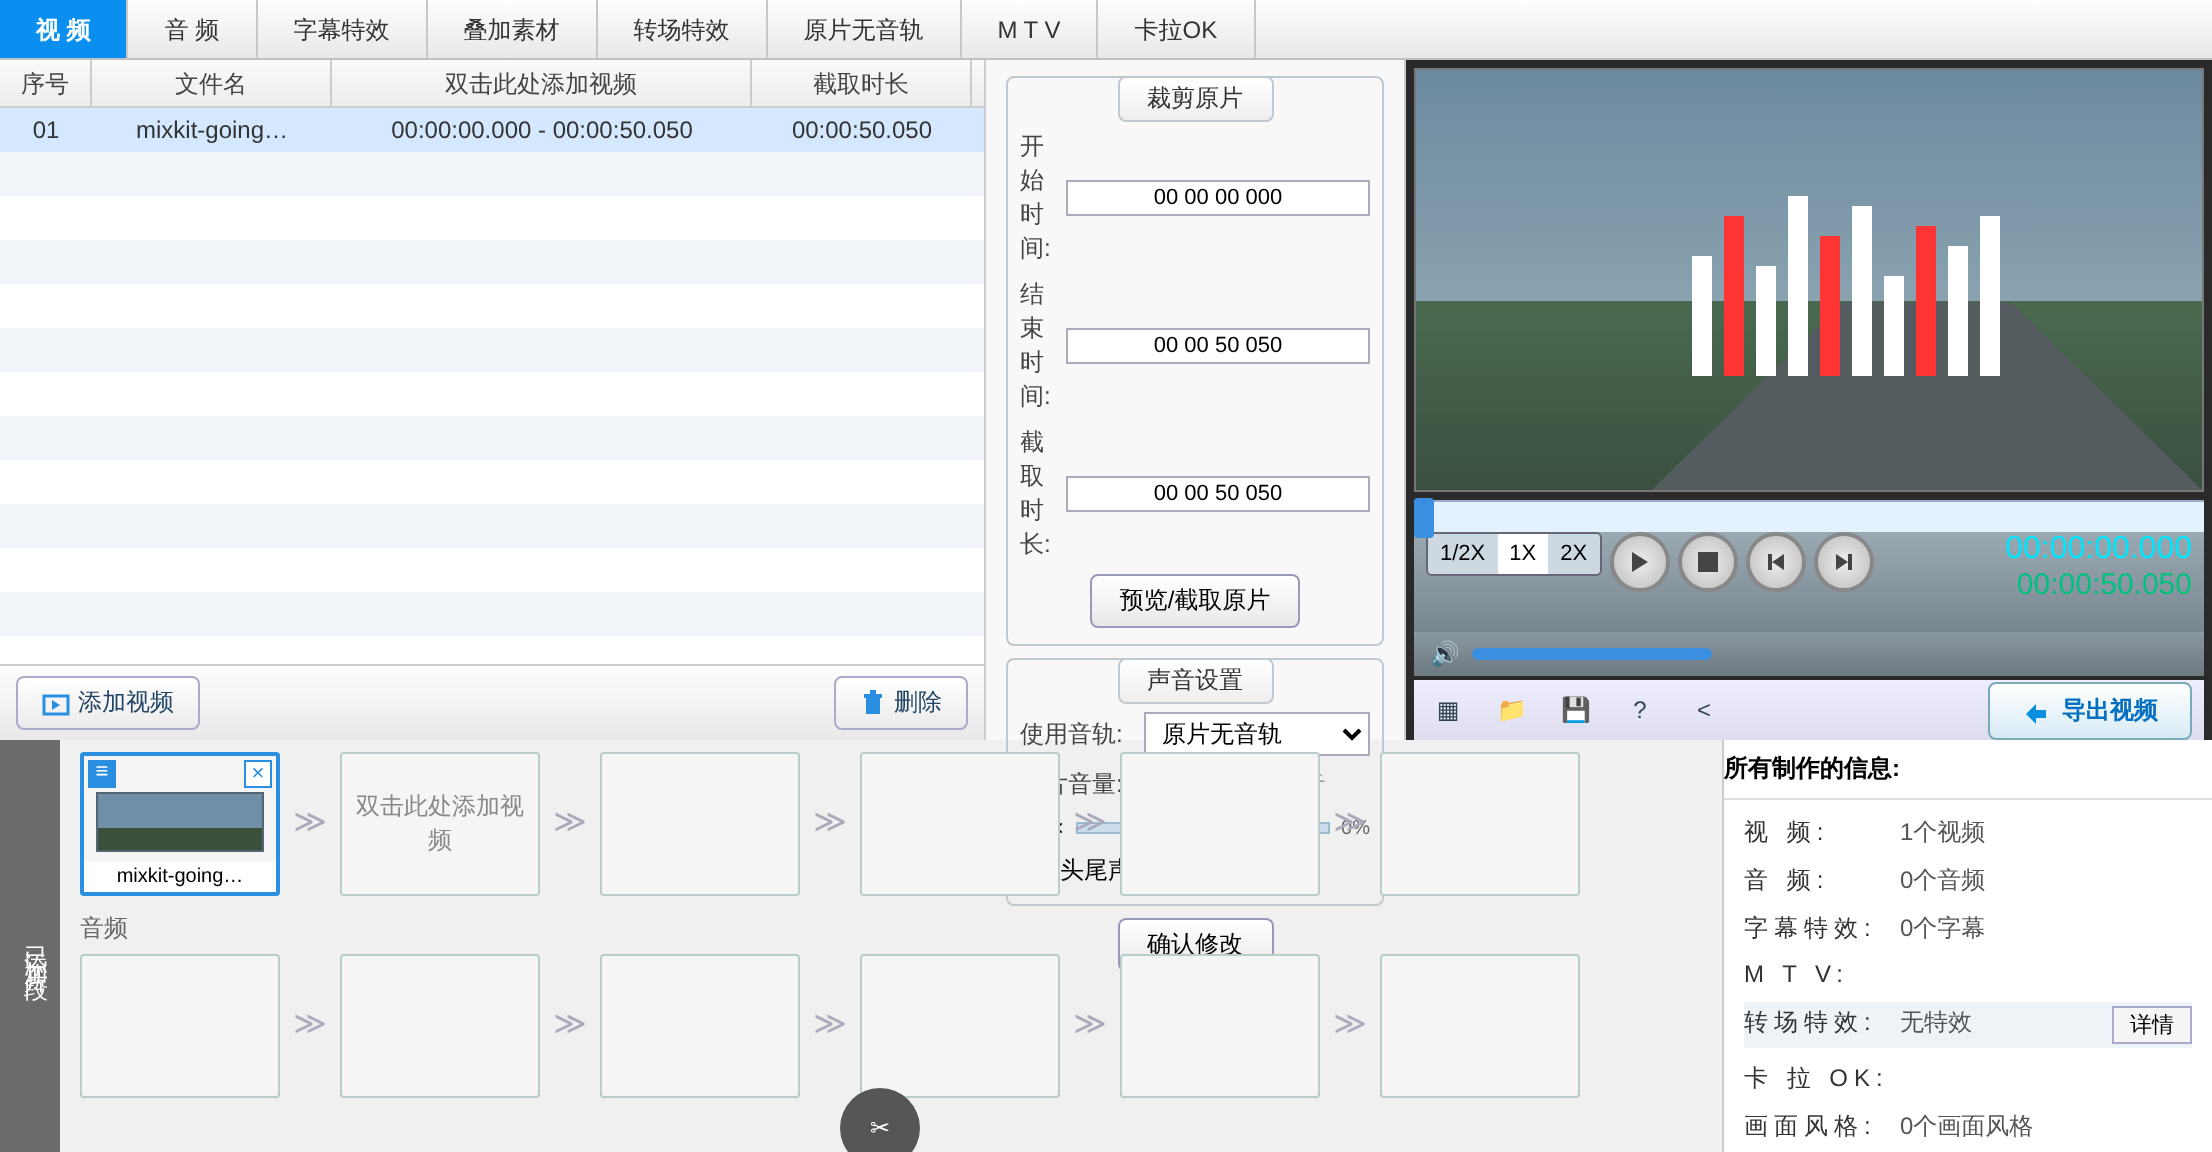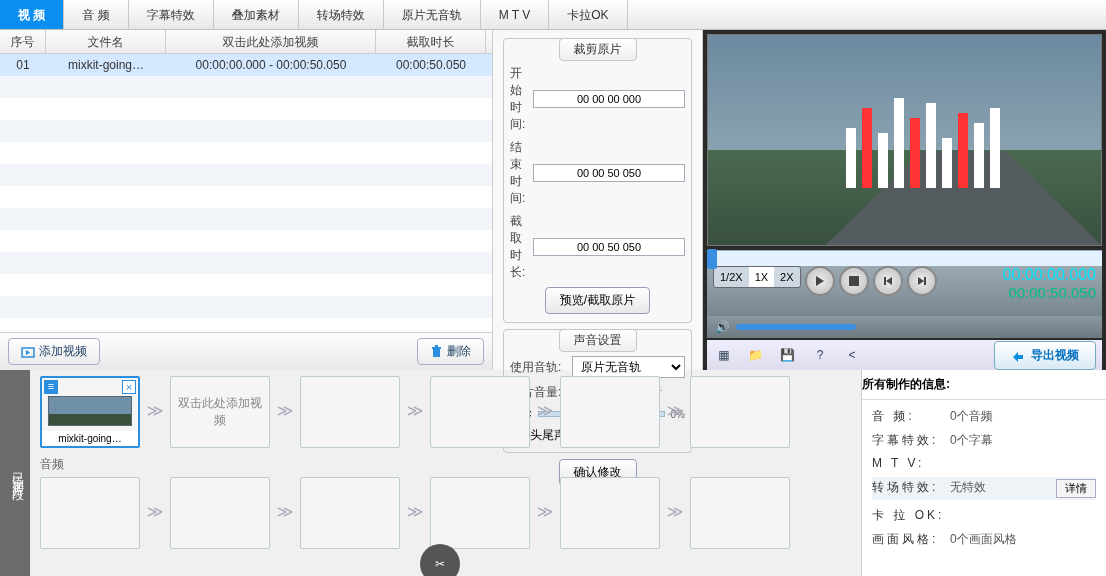--- a/index.html
+++ b/index.html
@@ -277,20 +277,24 @@
       <div class="slot"></div>
         <span class="trans">≫</span>
       <div class="slot"></div>
     </div>
     <div class="fab">✂</div>
   </div>
   <div class="info">
     <div class="info-title">所有制作的信息:</div>
     <div class="info-body" id="info-body">
         <div class="irow">
+          <span class="ilabel">视   频:</span>
+          <span class="ival">1个视频</span>
+        </div>
+        <div class="irow">
           <span class="ilabel">音   频:</span>
           <span class="ival">0个音频</span>
         </div>
         <div class="irow">
           <span class="ilabel">字幕特效:</span>
           <span class="ival">0个字幕</span>
         </div>
         <div class="irow">
           <span class="ilabel">M  T  V:</span>
           <span class="ival"></span>

